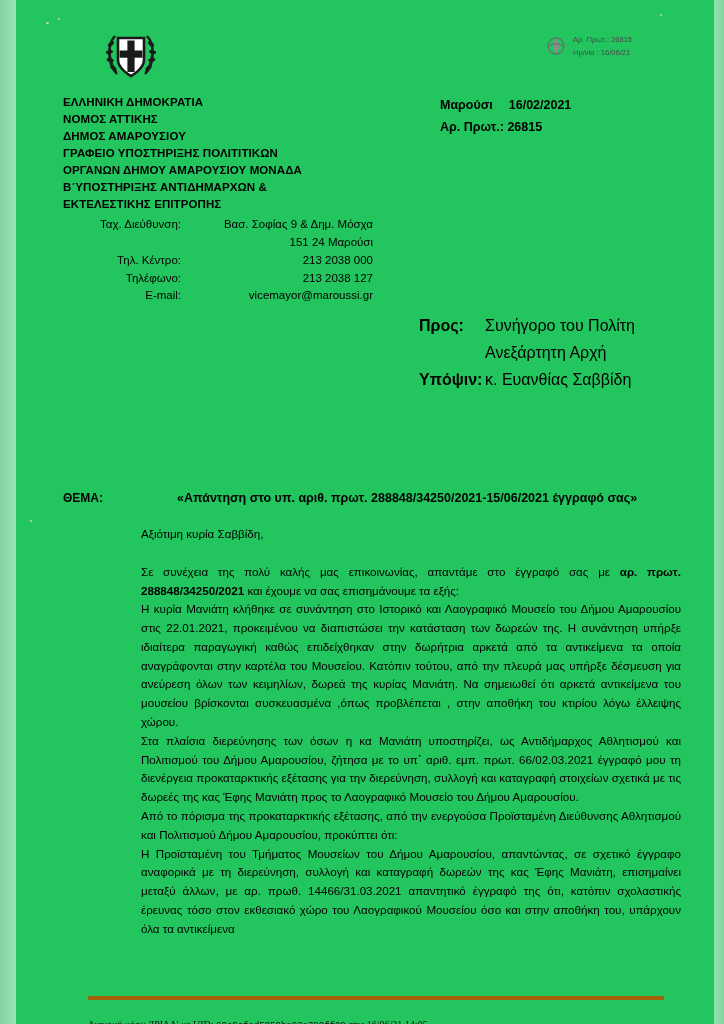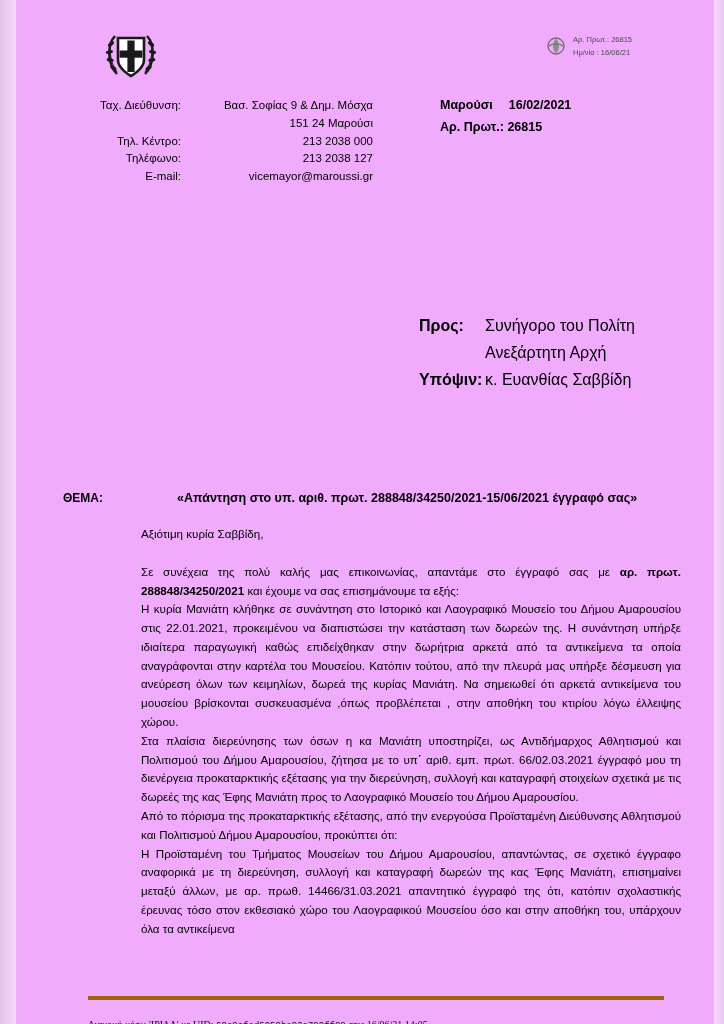--- a/index.html
+++ b/index.html
@@ -4,21 +4,21 @@
 <style>
   html, body {
     margin: 0;
     padding: 0;
     background: #f0f0f0;
   }
   .page {
     position: relative;
     width: 724px;
     height: 1024px;
-    background: #f0abfc;
+    background: #22c55e;
     overflow: hidden;
     font-family: "Liberation Sans", sans-serif;
     color: #000;
     box-sizing: border-box;
   }
   
   .page::before {
     content: "";
     position: absolute;
     left: 0; top: 0; bottom: 0;
@@ -243,20 +243,29 @@
         <path d="M2 10 C6 7 12 7 16 10" fill="none" stroke="#6b6b6b" stroke-width="1.1"></path>
       </svg>
     </div>
     <div class="stamp-lines">
       <div>Αρ. Πρωτ.: 26815</div>
       <div>Ημ/νία : 16/06/21</div>
     </div>
   </div>
 
   <div class="sender">
+    <div class="org">
+      <div>ΕΛΛΗΝΙΚΗ ΔΗΜΟΚΡΑΤΙΑ</div>
+      <div>ΝΟΜΟΣ ΑΤΤΙΚΗΣ</div>
+      <div>ΔΗΜΟΣ ΑΜΑΡΟΥΣΙΟΥ</div>
+      <div>ΓΡΑΦΕΙΟ ΥΠΟΣΤΗΡΙΞΗΣ ΠΟΛΙΤΙΤΙΚΩΝ</div>
+      <div>ΟΡΓΑΝΩΝ ΔΗΜΟΥ ΑΜΑΡΟΥΣΙΟΥ ΜΟΝΑΔΑ</div>
+      <div>Β΄ΥΠΟΣΤΗΡΙΞΗΣ ΑΝΤΙΔΗΜΑΡΧΩΝ &amp;</div>
+      <div>ΕΚΤΕΛΕΣΤΙΚΗΣ ΕΠΙΤΡΟΠΗΣ</div>
+    </div>
     <div class="contact">
       <div class="contact-row">
         <div class="contact-label">Ταχ. Διεύθυνση:</div>
         <div class="contact-val">Βασ. Σοφίας 9 &amp; Δημ. Μόσχα</div>
       </div>
       <div class="contact-row">
         <div class="contact-label"></div>
         <div class="contact-val">151 24 Μαρούσι</div>
       </div>
       <div class="contact-row">

